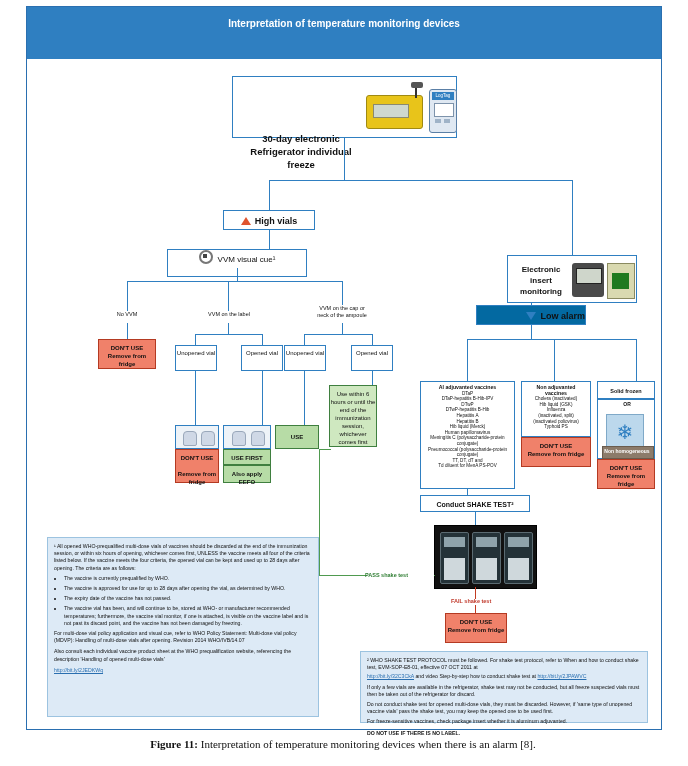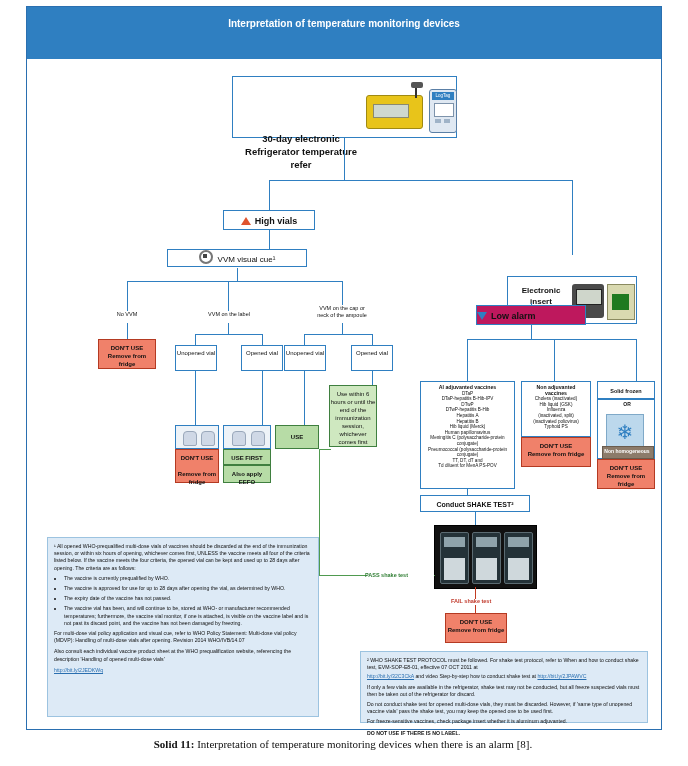--- a/index.html
+++ b/index.html
@@ -24,28 +24,28 @@
   .dev1 .cbl{position:absolute;left:48px;top:-10px;width:2px;height:12px;background:#333;}
   .dev1 .plug{position:absolute;left:44px;top:-14px;width:12px;height:6px;background:#555;border-radius:2px;}
   .dev2{position:absolute;left:196px;top:12px;width:26px;height:42px;background:#dfe8f2;border:1px solid #5a7fa6;border-radius:3px;}
   .dev2 .lbl{position:absolute;left:2px;top:2px;width:22px;height:8px;background:#2f7fc1;color:#fff;font-size:4.5px;text-align:center;line-height:8px;}
   .dev2 .scr{position:absolute;left:4px;top:13px;width:18px;height:12px;background:#fff;border:1px solid #7d93ab;}
   .dev2 .b1{position:absolute;left:5px;top:29px;width:6px;height:4px;background:#9fb3c8;}
   .dev2 .b2{position:absolute;left:14px;top:29px;width:6px;height:4px;background:#9fb3c8;}
 
   .alarm-hi{left:196px;top:151px;width:92px;height:20px;border:1px solid #2f7fc1;background:#fff;font-size:9px;font-weight:bold;line-height:20px;text-align:center;}
   .alarm-hi .tri{display:inline-block;width:0;height:0;border-left:5px solid transparent;border-right:5px solid transparent;border-bottom:8px solid #e0542f;margin-right:4px;vertical-align:-1px;}
-  .alarm-lo{left:449px;top:246px;width:110px;height:20px;border:1px solid #2f7fc1;background:#be185d;font-size:9px;font-weight:bold;line-height:20px;text-align:left;}
+  .alarm-lo{left:449px;top:246px;width:110px;height:20px;border:1px solid #2f7fc1;background:#0369a1;font-size:9px;font-weight:bold;line-height:20px;text-align:right;}
   .alarm-lo .tri{display:inline-block;width:0;height:0;border-left:5px solid transparent;border-right:5px solid transparent;border-top:8px solid #2f7fc1;margin-right:4px;vertical-align:-1px;}
 
-  .vvm{left:140px;top:190px;width:140px;height:18px;border:1px solid #2f7fc1;background:#fff;font-size:8px;line-height:19px;text-align:center;}
+  .vvm{left:140px;top:190px;width:140px;height:28px;border:1px solid #2f7fc1;background:#fff;font-size:8px;line-height:19px;text-align:center;}
   .vvm .dot{display:inline-block;width:10px;height:10px;border-radius:50%;background:#fff;border:2px solid #777;margin-right:5px;vertical-align:-2px;position:relative;}
   .vvm .dot:after{content:"";position:absolute;left:2px;top:2px;width:4px;height:4px;background:#444;}
 
-  .freeze{left:480px;top:196px;width:130px;height:48px;border:1px solid #2f7fc1;background:#fff;margin-top:21px;}
+  .freeze{left:480px;top:196px;width:130px;height:48px;border:1px solid #2f7fc1;background:#fff;}
   .freeze .t{position:absolute;left:4px;top:8px;width:58px;font-size:8px;font-weight:bold;text-align:center;line-height:11px;}
   .freeze .fd{position:absolute;left:64px;top:7px;width:32px;height:34px;background:#4a4a4a;border-radius:3px;}
   .freeze .fd .s{position:absolute;left:4px;top:5px;width:24px;height:14px;background:#cfd6cb;border:1px solid #222;}
   .freeze .card{position:absolute;left:99px;top:7px;width:26px;height:34px;background:#d9d9b0;border:1px solid #8a8a60;}
   .freeze .card .x{position:absolute;left:4px;top:9px;width:17px;height:16px;background:#1f7a1f;}
 
   .small-lbl{position:absolute;font-size:5.5px;text-align:center;line-height:7px;color:#111;}
 
   .vbox{position:absolute;box-sizing:border-box;border:1px solid #2f7fc1;background:#fff;font-size:6px;text-align:center;line-height:7.5px;padding-top:4px;}
   .red{border:1px solid #b43a22;background:#f0816a;color:#111;font-size:6px;font-weight:bold;text-align:center;line-height:8px;padding-top:4px;}
@@ -82,22 +82,22 @@
 
     <div class="hdr">
       <h2>Interpretation of temperature monitoring devices</h2>
     </div>
 
     <div class="canvas">
 
       <div class="box title-box">
         <div class="t">
           <span>30-day electronic</span><br>
-          <span>Refrigerator temperature</span><br>
-          <span>refer</span>
+          <span>Refrigerator individual</span><br>
+          <span>freeze</span>
         </div>
         <div class="dev1">
           <div class="scr"></div>
             <div class="cbl"></div>
             <div class="plug"></div>
         </div>
         <div class="dev2">
           <div class="lbl">LogTag</div>
             <div class="scr"></div>
             <div class="b1"></div>
@@ -311,15 +311,15 @@
         <div style="margin-top:3px;">If only a few vials are available in the refrigerator, shake test may not be conducted, but all freeze suspected vials must then be taken out of the refrigerator for discard.</div>
         <div style="margin-top:3px;">Do not conduct shake test for opened multi-dose vials, they must be discarded. However, if 'same type of unopened vaccine vials' pass the shake test, you may keep the opened one to be used first.</div>
         <div style="margin-top:3px;">For freeze-sensitive vaccines, check package insert whether it is aluminum adjuvanted.</div>
         <div style="margin-top:4px;font-weight:bold;">DO NOT USE IF THERE IS NO LABEL.</div>
       </div>
 
     </div>
   </div>
 
   <div class="caption">
-    <b>Solid 11:</b><span> Interpretation of temperature monitoring devices when there is an alarm [8].</span>
+    <b>Figure 11:</b><span> Interpretation of temperature monitoring devices when there is an alarm [8].</span>
   </div>
 </div>
 
 </body></html>

